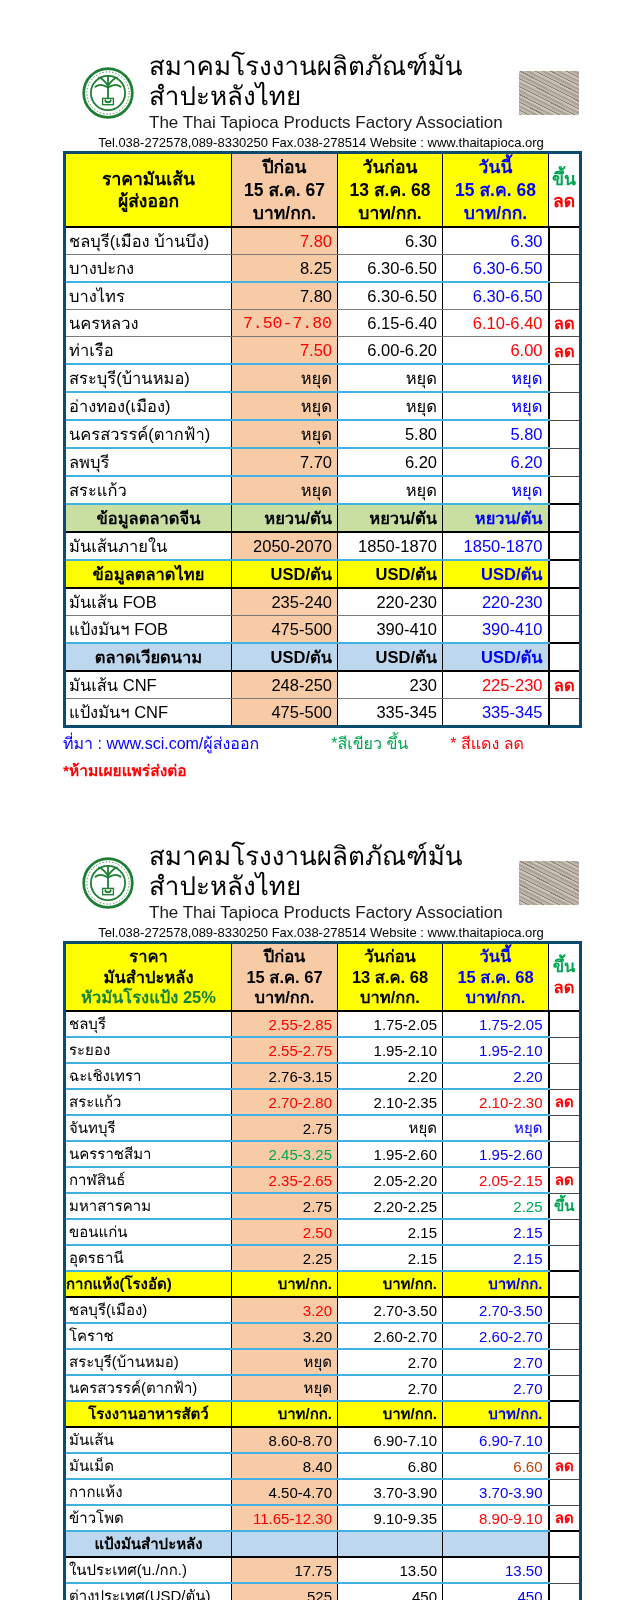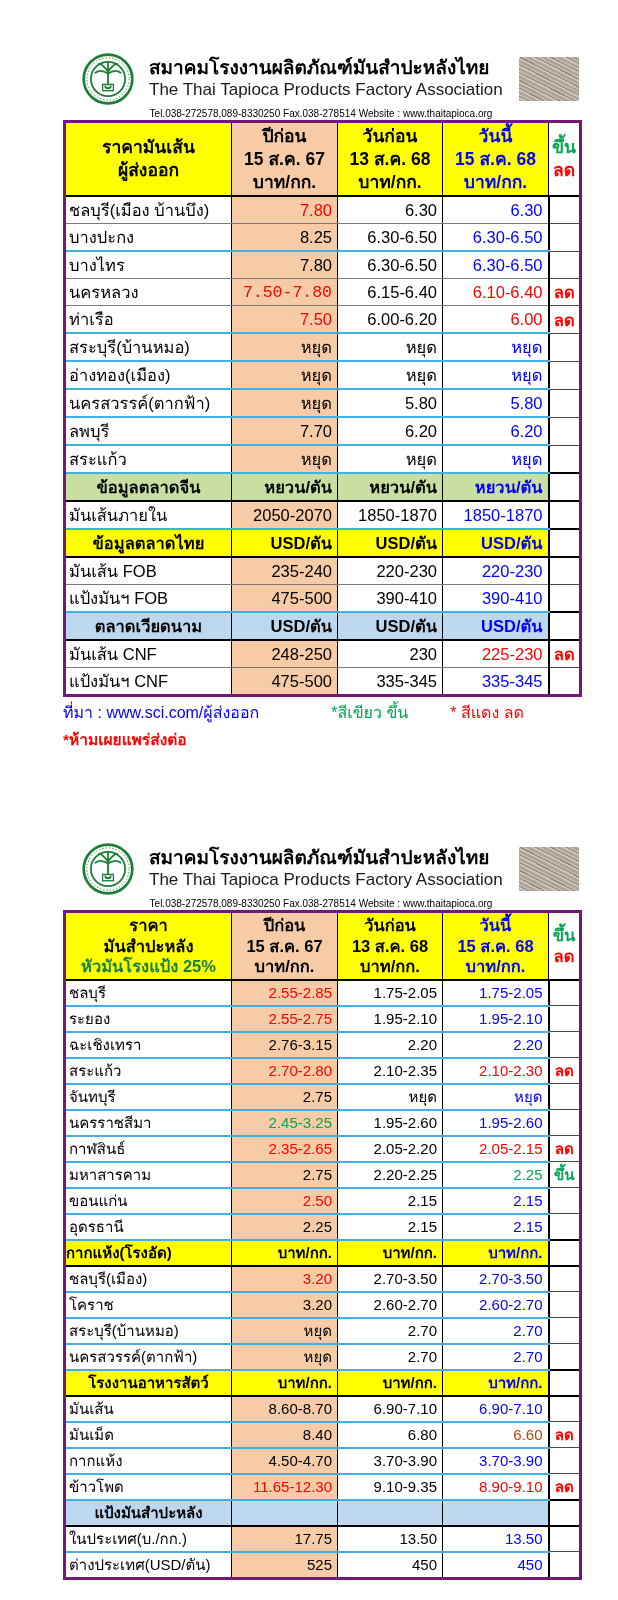--- a/index.html
+++ b/index.html
@@ -12,33 +12,33 @@
   .page { width:618px; height:1600px; position:relative; overflow:hidden; }
 
   .report { position:absolute; left:63px; width:516px; }
   .report-1 { top:52px; }
   .report-2 { top:842px; }
 
   
   .assoc-header { display:flex; align-items:center; margin-left:18px; margin-bottom:2px; }
   .logo { width:54px; height:54px; flex:0 0 54px; margin-right:14px; }
   .titles { flex:1 1 auto; }
-  .title-th { font-size:19px; font-weight:bold; letter-spacing:0; line-height:1.15; }
+  .title-th { font-size:26px; font-weight:normal; letter-spacing:0; line-height:1.15; }
   .title-en { font-size:17px; color:#1a1a1a; line-height:1.2; margin-top:1px; }
   .photo {
     width:60px; height:44px; flex:0 0 60px; margin-left:8px; border-radius:1px;
     background:
       repeating-linear-gradient(27deg,#c9c4bd 0 2px,#efece7 2px 4px,#a79f96 4px 5px,#e2ddd6 5px 7px),
       #d8d3cc;
     background-blend-mode:multiply;
   }
-  .contact { font-size:10px; text-align:center; margin:0 0 1px 0; letter-spacing:0; }
+  .contact { font-size:13px; text-align:center; margin:0 0 1px 0; letter-spacing:0; }
 
   
-  table.price-table { border-collapse:collapse; width:516px; table-layout:fixed; background:#fff; border:3px solid #701a75; }
+  table.price-table { border-collapse:collapse; width:516px; table-layout:fixed; background:#fff; border:3px solid #0c4a6e; }
   col.c-label { width:167px; } col.c-py { width:106px; } col.c-pd { width:105px; } col.c-td { width:106px; } col.c-ch { width:32px; }
 
   th, td { border-left:1.5px solid #000; overflow:hidden; white-space:nowrap; }
   th:first-child, td:first-child { border-left:none; }
 
   thead th { border-bottom:2px solid #000; font-weight:bold; vertical-align:middle; text-align:center; padding:2px 1px; }
   .t1 thead th { font-size:17.5px; line-height:1.3; height:72px; }
   .t2 thead th { font-size:16.5px; line-height:1.25; height:68px; }
   .h-label { background:#FFFF00; }
   .h-py { background:#F6CBA6; }

